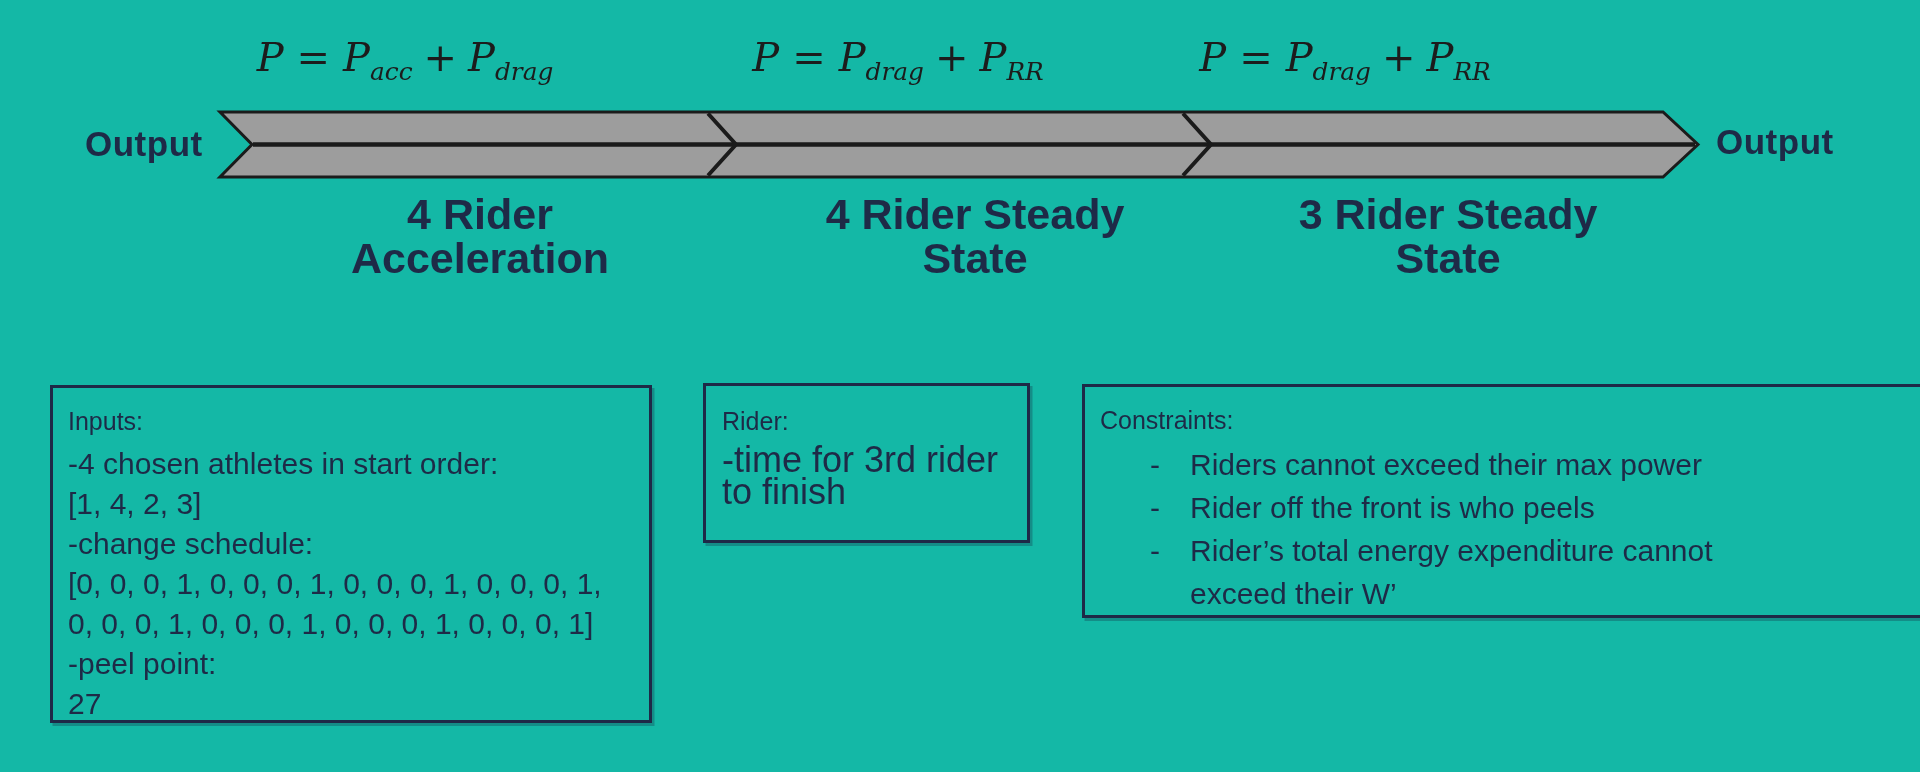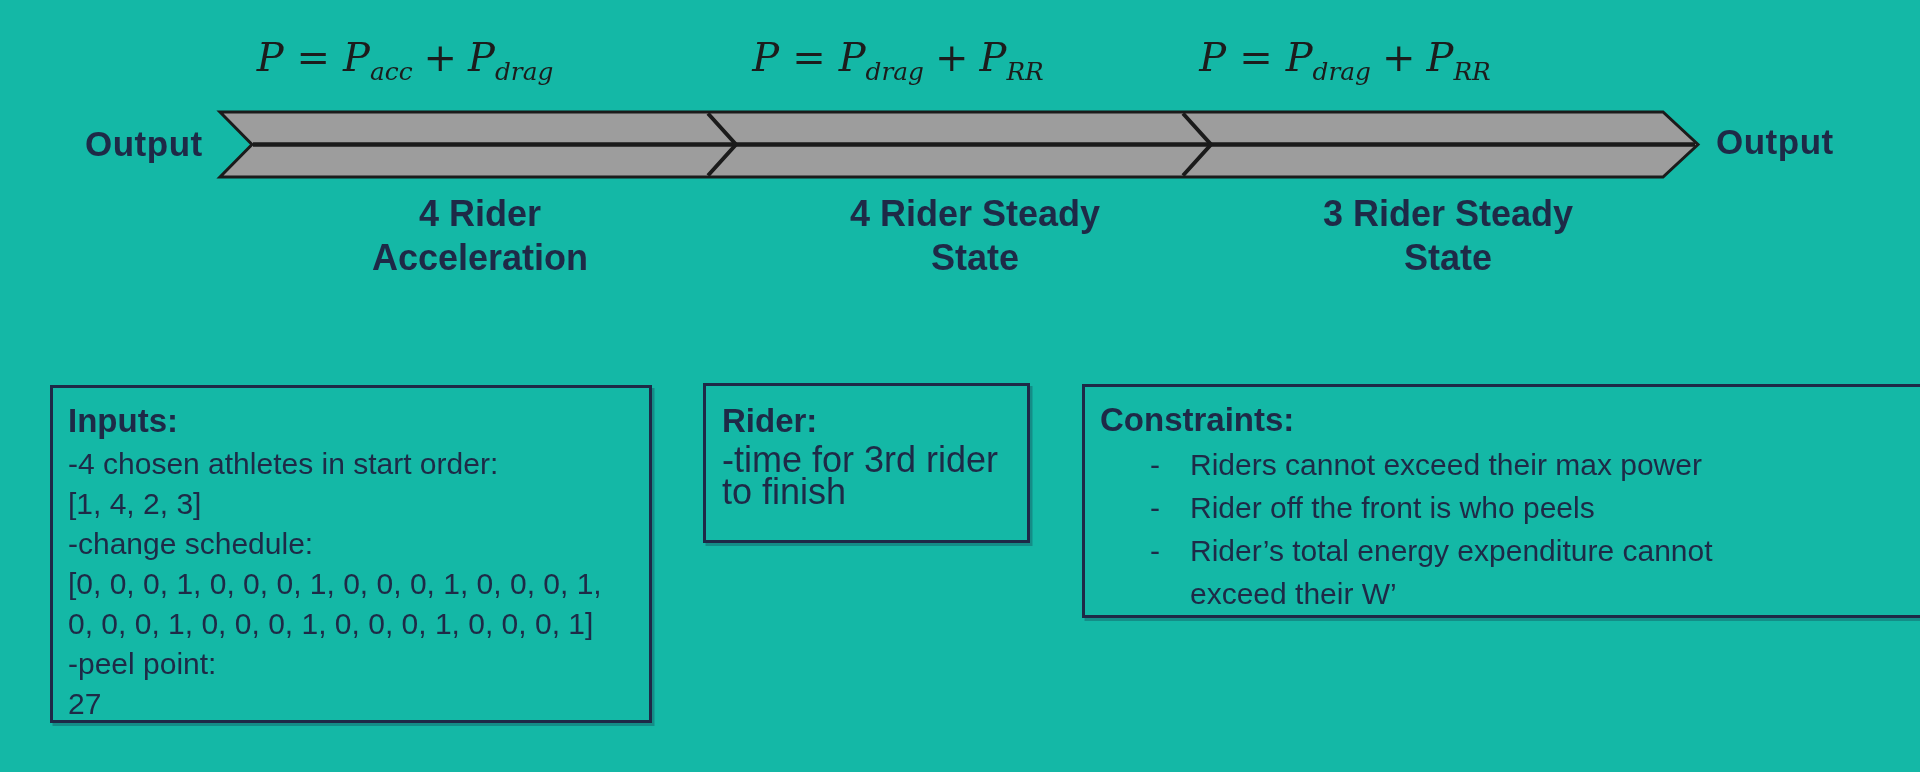--- a/index.html
+++ b/index.html
@@ -19,32 +19,32 @@
   .formula sub{font-size:0.62em;line-height:0;}
 
   
   .io-label{position:absolute;font-weight:bold;font-size:35px;letter-spacing:0.5px;
             color:#1E2A47;white-space:nowrap;}
   .io-input{left:85px;top:124px;}
   .io-output{left:1716px;top:122px;}
 
   
   .stage{position:absolute;top:192px;width:460px;transform:translateX(-50%);
-         text-align:center;font-weight:bold;font-size:36px;line-height:44px;
+         text-align:center;font-weight:bold;font-size:43px;line-height:44px;
          color:#1E2A47;}
   .stage-1{left:480px;} .stage-2{left:975px;} .stage-3{left:1448px;}
 
   
   .box{position:absolute;box-sizing:border-box;border:3px solid #1E2A47;
        box-shadow:2.5px 3px 0 rgba(23,34,59,0.28);overflow:hidden;}
   .box-inputs{left:50px;top:385px;width:602px;height:338px;padding:10px 14px 0 15px;}
   .box-output{left:703px;top:383px;width:327px;height:160px;padding:12px 14px 0 16px;}
   .box-constraints{left:1082px;top:384px;width:869px;height:234px;padding:10px 16px 8px 15px;}
 
-  .box-title{font-size:33px;font-weight:bold;line-height:46px;white-space:nowrap;}
+  .box-title{font-size:25px;font-weight:normal;line-height:46px;white-space:nowrap;}
   .box-line{font-size:30px;line-height:40px;white-space:nowrap;}
   .it{}
   .wrap{white-space:normal;line-height:32px;font-size:36px;}
 
   .c-list{margin:0;padding:0 0 0 32px;list-style:none;}
   .c-item{display:flex;font-size:30px;line-height:43px;}
   .c-dash{width:58px;flex:0 0 58px;text-align:left;padding-left:18px;box-sizing:border-box;}
   .c-text{flex:1;max-width:620px;white-space:normal;}
 </style>
 </head>

